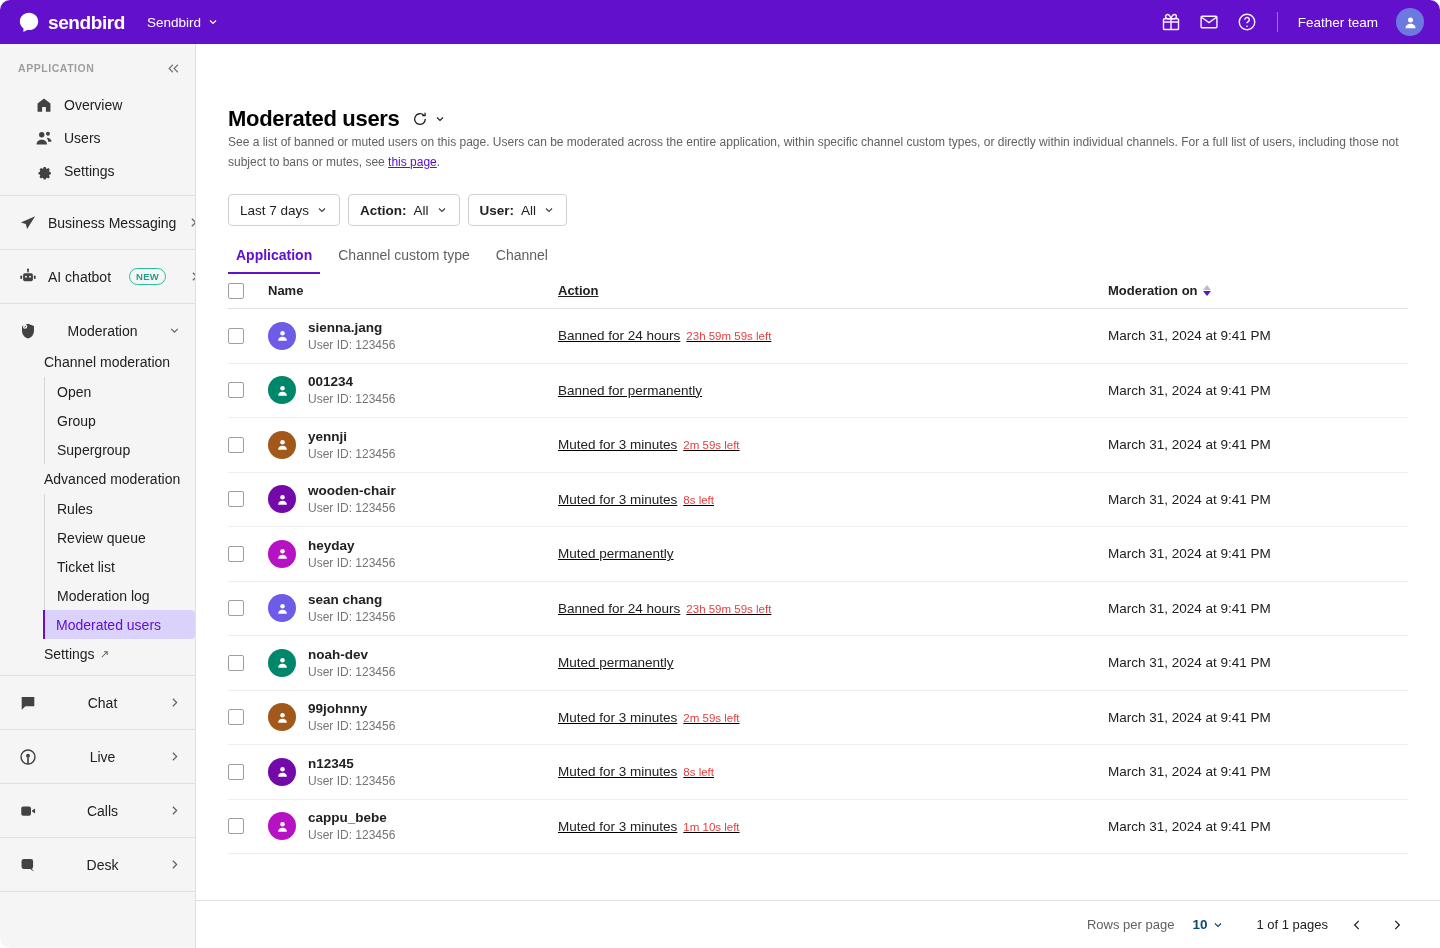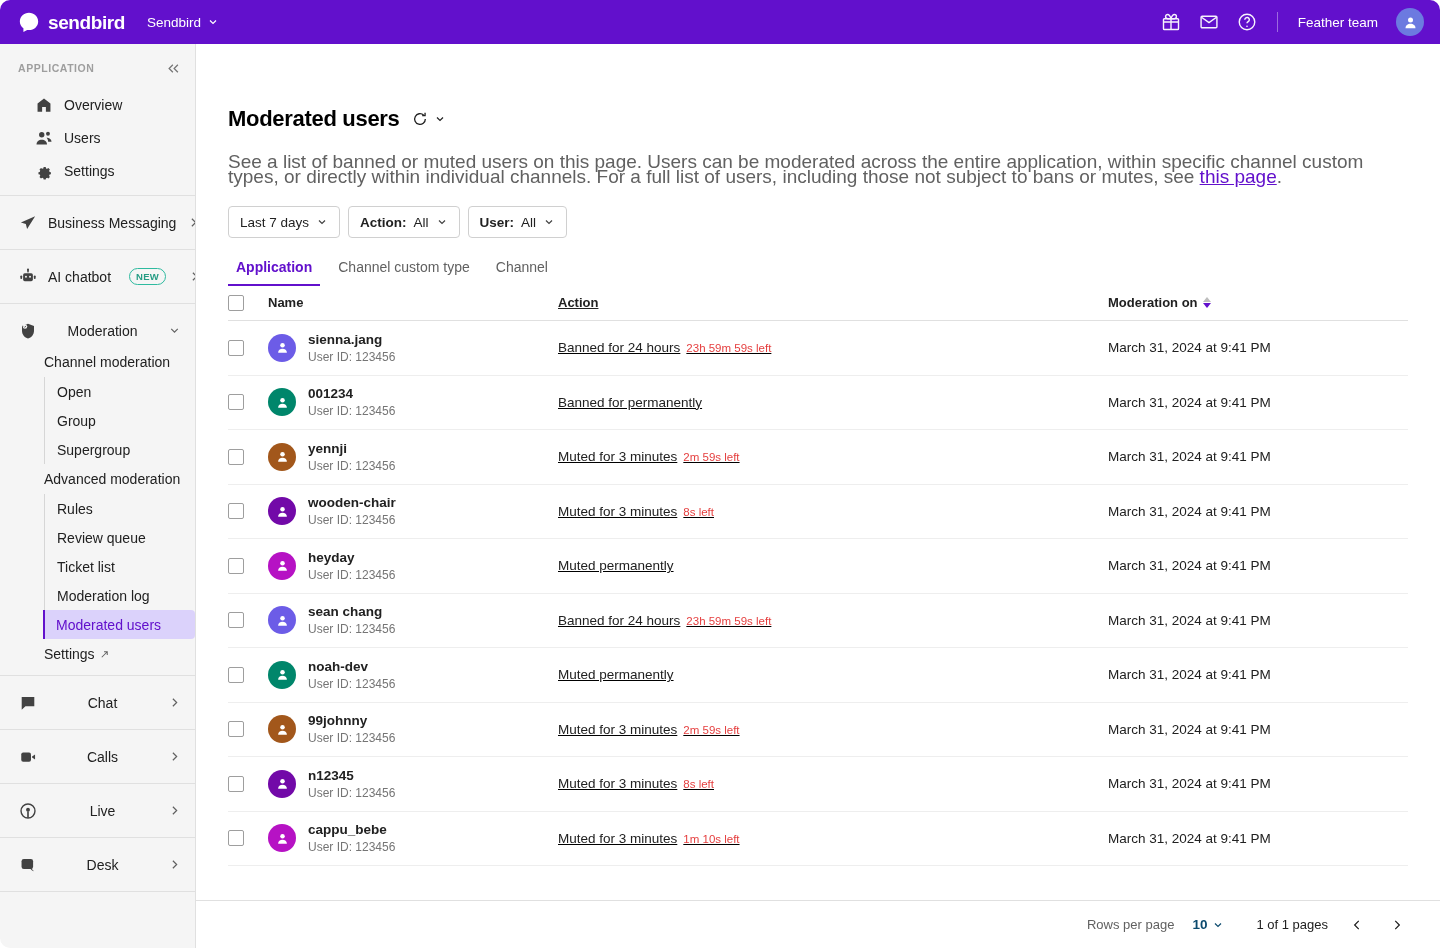--- a/index.html
+++ b/index.html
@@ -124,21 +124,21 @@
     padding-top: 62px; margin-bottom: 0;
   }
   .page-title {
     font-size: 22px; font-weight: 700; color: #000; letter-spacing: -.3px;
   }
   .refresh-group { display: flex; align-items: center; gap: 6px; color: #212121; cursor: pointer; }
   .refresh-group svg.r { width: 16px; height: 16px; }
   .refresh-group svg.c { width: 12px; height: 12px; }
 
   .page-desc {
-    margin-top: 22px; font-size: 19px; line-height: 15px;
+    font-size: 12px; line-height: 20px;
     color: #616161; max-width: 1190px;
   }
   .page-desc a { color: #6210CC; text-decoration: underline; }
 
   .filters { display: flex; gap: 8px; margin-top: 22px; }
   .filter-btn {
     height: 32px; display: inline-flex; align-items: center; gap: 7px;
     padding: 0 11px; border: 1px solid #D0D0D0; border-radius: 4px;
     background: #fff; cursor: pointer; font-size: 13.5px; color: #212121;
   }
@@ -408,44 +408,44 @@
               <svg viewBox="0 0 24 24" fill="none" stroke="currentColor" stroke-width="2.2">
                 <path d="M9 5l7 7-7 7"></path>
               </svg>
             </span>
         </div>
       </div>
 
       <div class="sb-group bordered">
         <div class="sb-item">
           <span class="sb-ico">
-              <svg viewBox="0 0 24 24" fill="currentColor">
-                <rect x="3" y="6" width="13" height="12.4" rx="2.6"></rect>
-                <path d="M17.4 11.3l4-2.6v6.7l-4-2.6z"></path>
-              </svg>
-            </span>
-          <span class="sb-label">Calls</span>
-          <span class="sb-chev">
-              <svg viewBox="0 0 24 24" fill="none" stroke="currentColor" stroke-width="2.2">
-                <path d="M9 5l7 7-7 7"></path>
-              </svg>
-            </span>
-        </div>
-      </div>
-
-      <div class="sb-group bordered">
-        <div class="sb-item">
-          <span class="sb-ico">
               <svg viewBox="0 0 24 24" fill="none" stroke="currentColor" stroke-width="1.9">
                 <circle cx="12" cy="12" r="9.3"></circle>
                 <circle cx="12" cy="10.2" r="2.6" fill="currentColor" stroke="none"></circle>
                 <path d="M12 12.3v8.8" stroke-width="2.2"></path>
               </svg>
             </span>
           <span class="sb-label">Live</span>
+          <span class="sb-chev">
+              <svg viewBox="0 0 24 24" fill="none" stroke="currentColor" stroke-width="2.2">
+                <path d="M9 5l7 7-7 7"></path>
+              </svg>
+            </span>
+        </div>
+      </div>
+
+      <div class="sb-group bordered">
+        <div class="sb-item">
+          <span class="sb-ico">
+              <svg viewBox="0 0 24 24" fill="currentColor">
+                <rect x="3" y="6" width="13" height="12.4" rx="2.6"></rect>
+                <path d="M17.4 11.3l4-2.6v6.7l-4-2.6z"></path>
+              </svg>
+            </span>
+          <span class="sb-label">Calls</span>
           <span class="sb-chev">
               <svg viewBox="0 0 24 24" fill="none" stroke="currentColor" stroke-width="2.2">
                 <path d="M9 5l7 7-7 7"></path>
               </svg>
             </span>
         </div>
       </div>
 
       <div class="sb-group bordered">
         <div class="sb-item">

